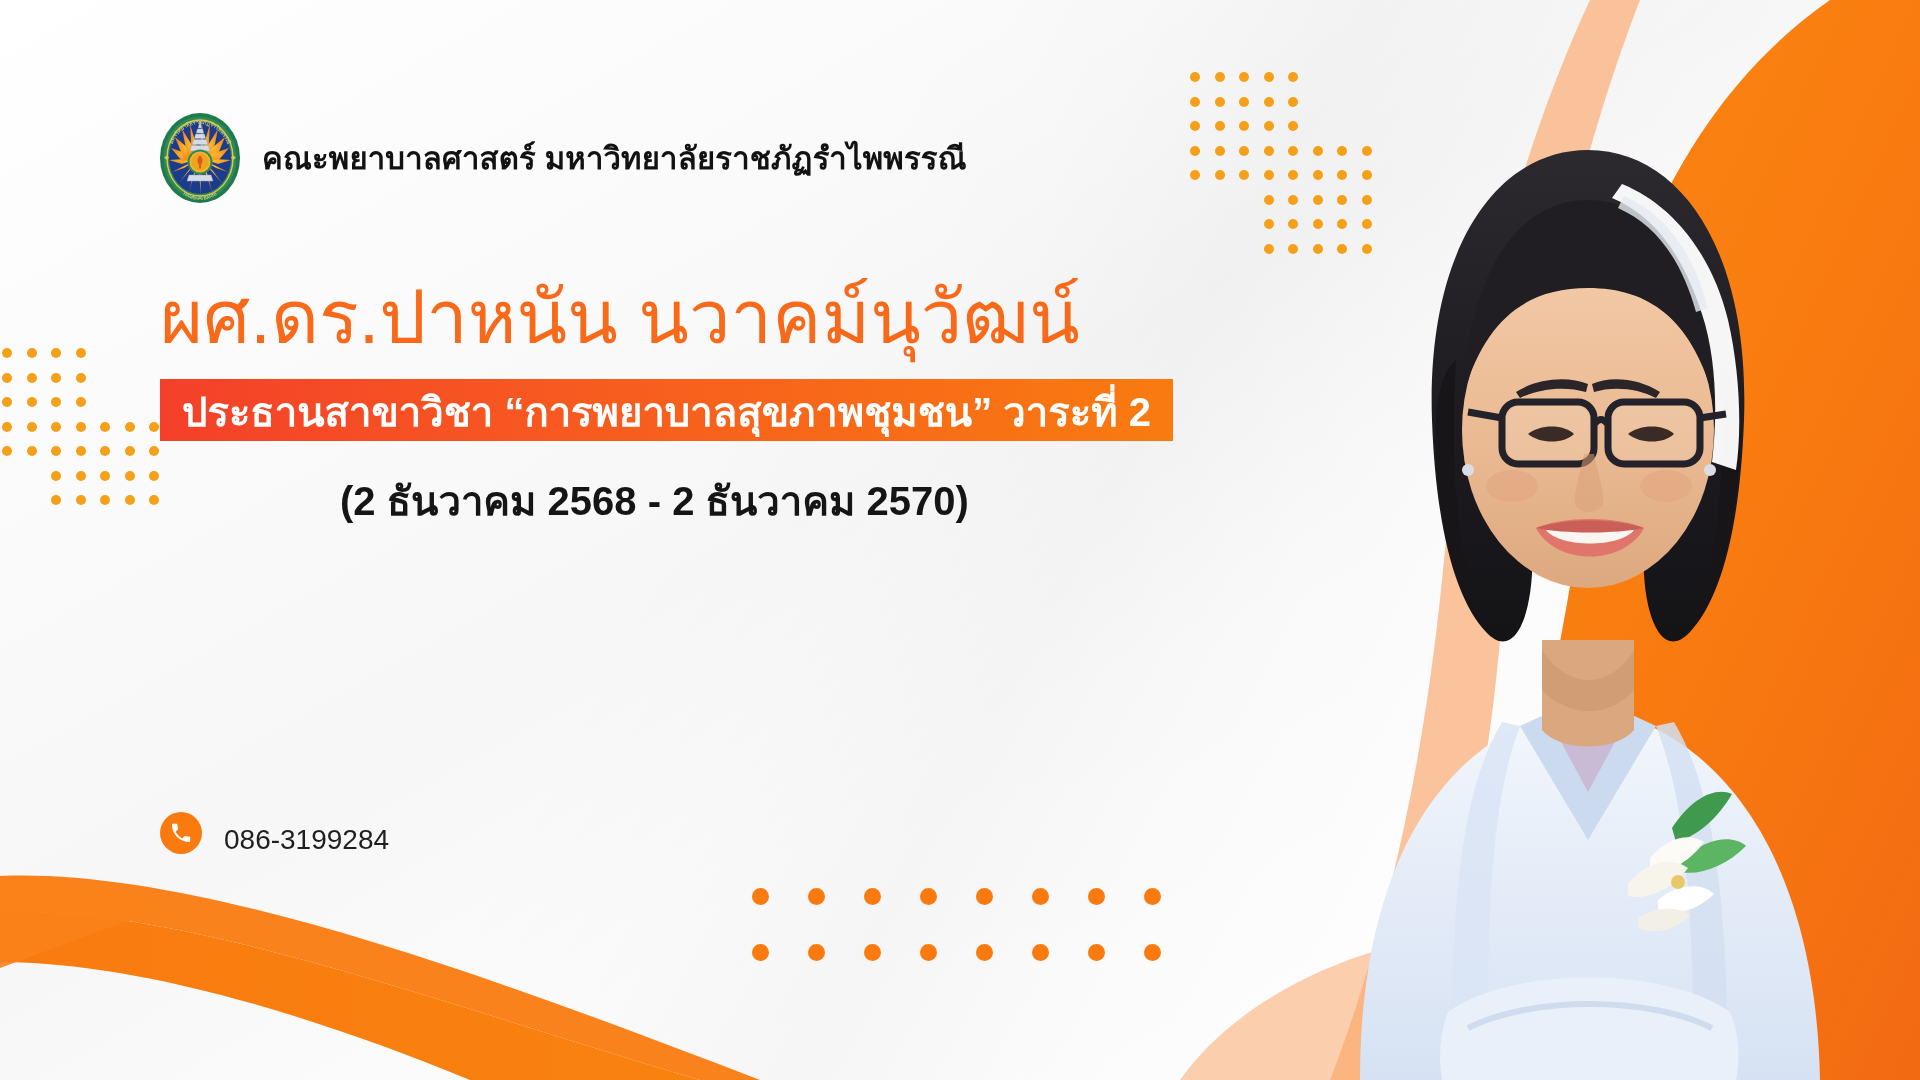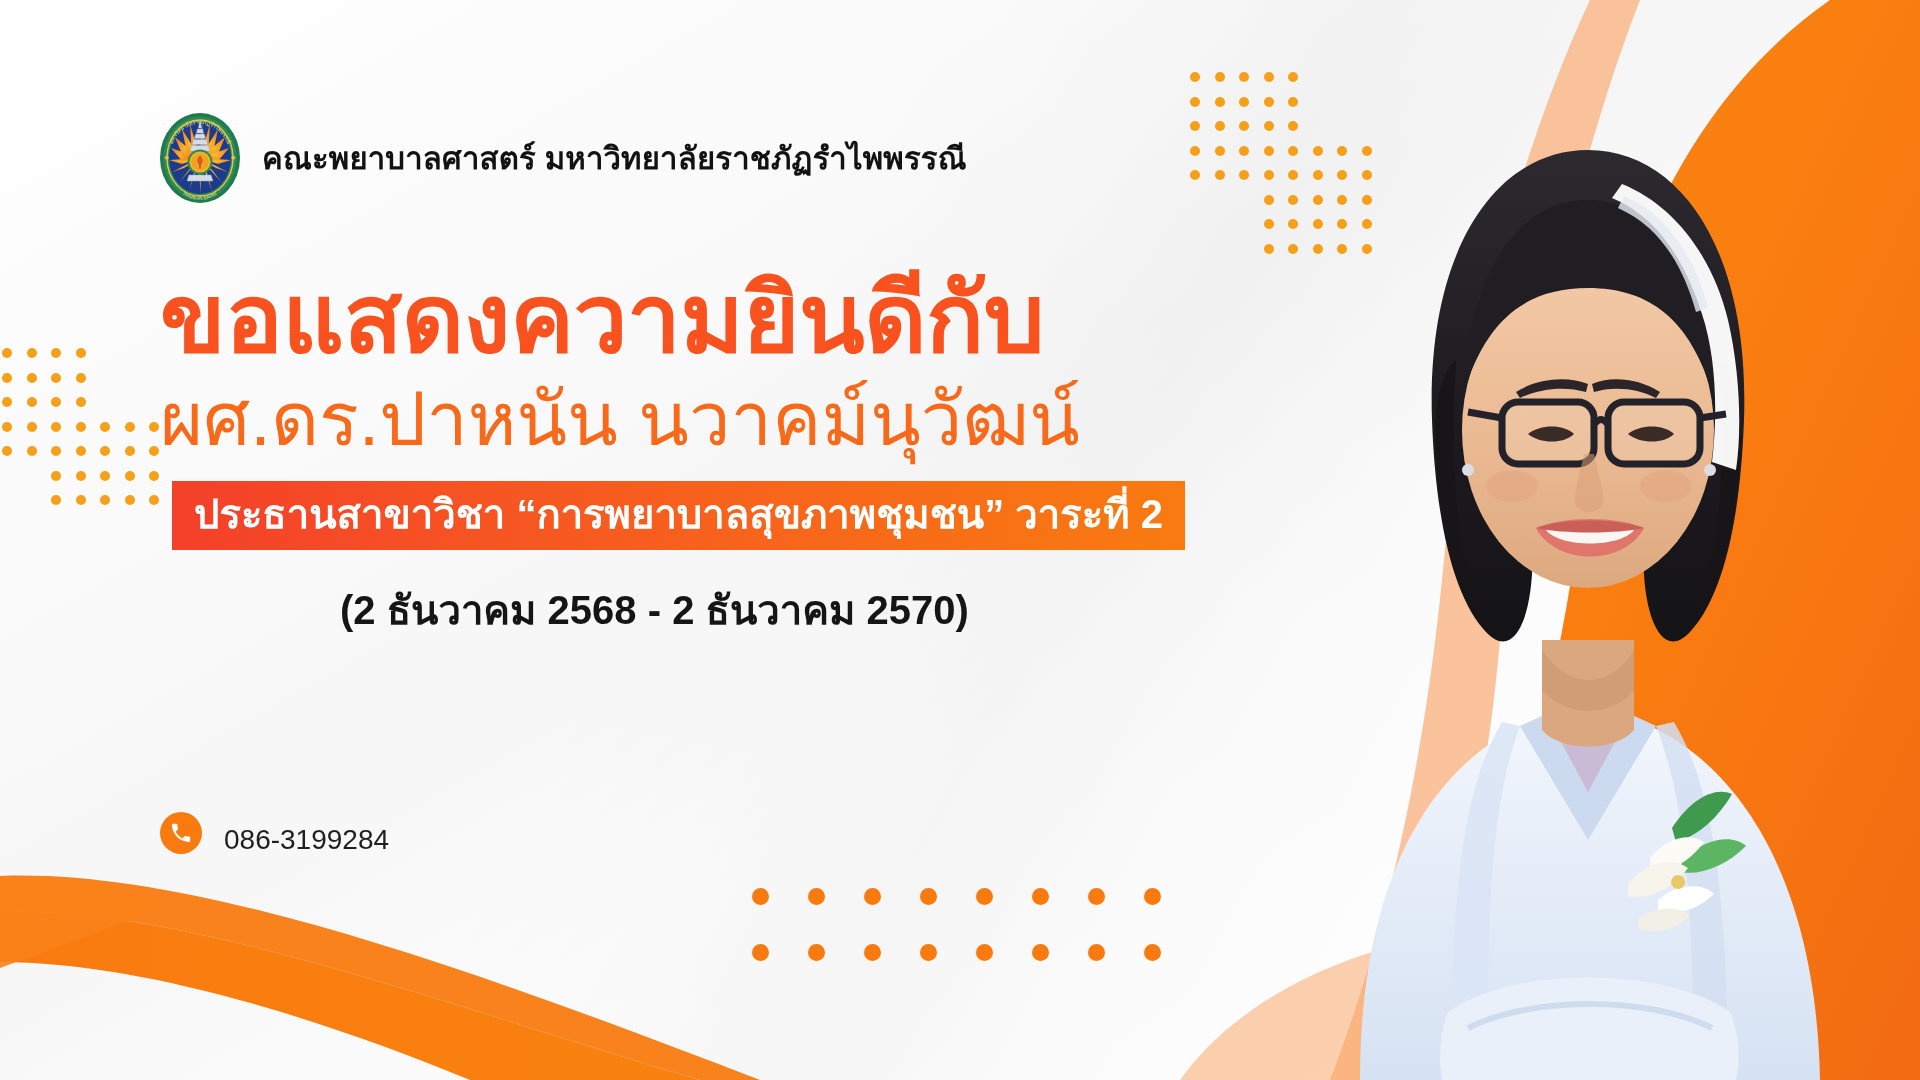--- a/index.html
+++ b/index.html
@@ -78,28 +78,27 @@
     font-size:44px;
     font-weight:400;
     line-height:1.2;
     color:#1a1a1a;
     white-space:nowrap;
   }
 
   .position-bar {
     margin-top:18px;
     display:inline-block;
-    padding:10px 22px 12px 22px;
+    padding:10px 22px 4px 22px;
     background:linear-gradient(90deg,#F4402A 0%,#F75A20 40%,#F97B10 100%);
     color:#ffffff;
     font-size:40px;
     font-weight:bold;
     line-height:1.18;
     white-space:nowrap;
-    margin-left:12px;
   }
 
   .term-dates {
     margin-top:28px;
     margin-left:180px;
     font-size:40px;
     font-weight:bold;
     color:#151515;
     white-space:nowrap;
   }
@@ -454,21 +453,20 @@
         </text>
 
         <rect x="7" y="44" width="3.4" height="3.4" transform="rotate(45 8.7 45.7)" fill="#E8C34A"></rect>
         <rect x="73.6" y="44" width="3.4" height="3.4" transform="rotate(45 75.3 45.7)" fill="#E8C34A"></rect>
       </svg>
     </div>
     <div class="org-name">คณะพยาบาลศาสตร์ มหาวิทยาลัยราชภัฏรำไพพรรณี</div>
   </div>
 
   <div class="headline-block">
-    <div class="headline">ขอแสดงความยินดีกับ</div>
 
     <div class="person-name">ผศ.ดร.ปาหนัน นวาคม์นุวัฒน์</div>
 
 
     <div class="position-bar">ประธานสาขาวิชา “การพยาบาลสุขภาพชุมชน” วาระที่ 2</div>
 
     <div class="term-dates">(2 ธันวาคม 2568 - 2 ธันวาคม 2570)</div>
   </div>
 
   <div class="contact-block">

